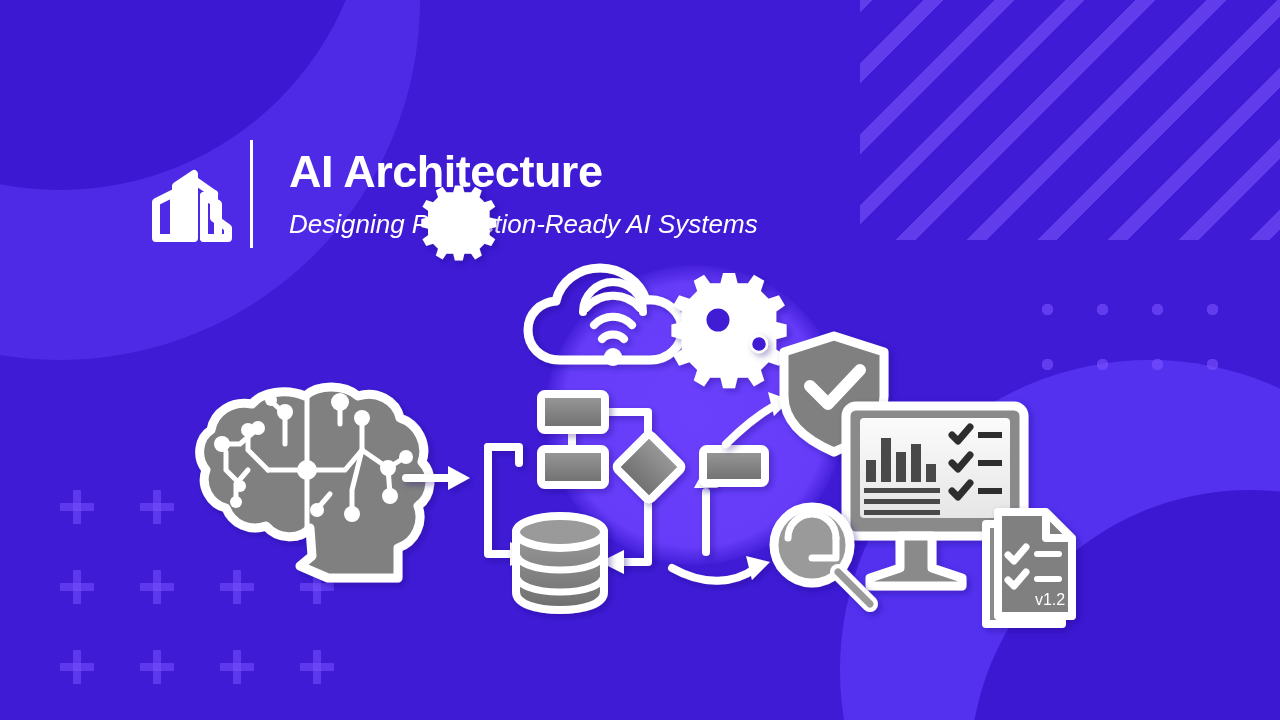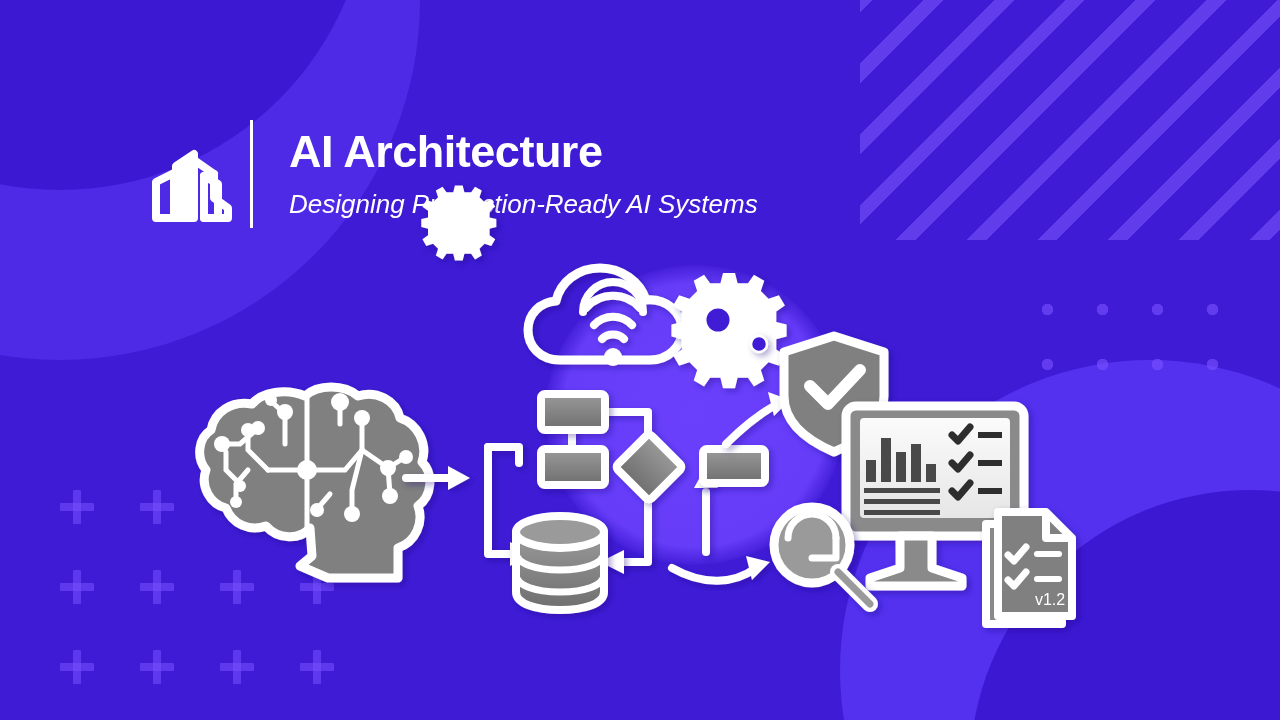--- a/index.html
+++ b/index.html
@@ -115,21 +115,21 @@
     width: 300px;
     height: 300px;
     border-radius: 50%;
     background: radial-gradient(circle, rgba(109,66,255,0.95) 0%, rgba(109,66,255,0.85) 62%, rgba(109,66,255,0) 72%);
   }
 
   
   .header {
     position: absolute;
     left: 146px;
-    top: 120px;
+    top: 140px;
     display: flex;
     align-items: center;
     gap: 0;
   }
   .logo-mark {
     width: 92px;
     height: 96px;
     flex: none;
     display: flex;
     align-items: center;

